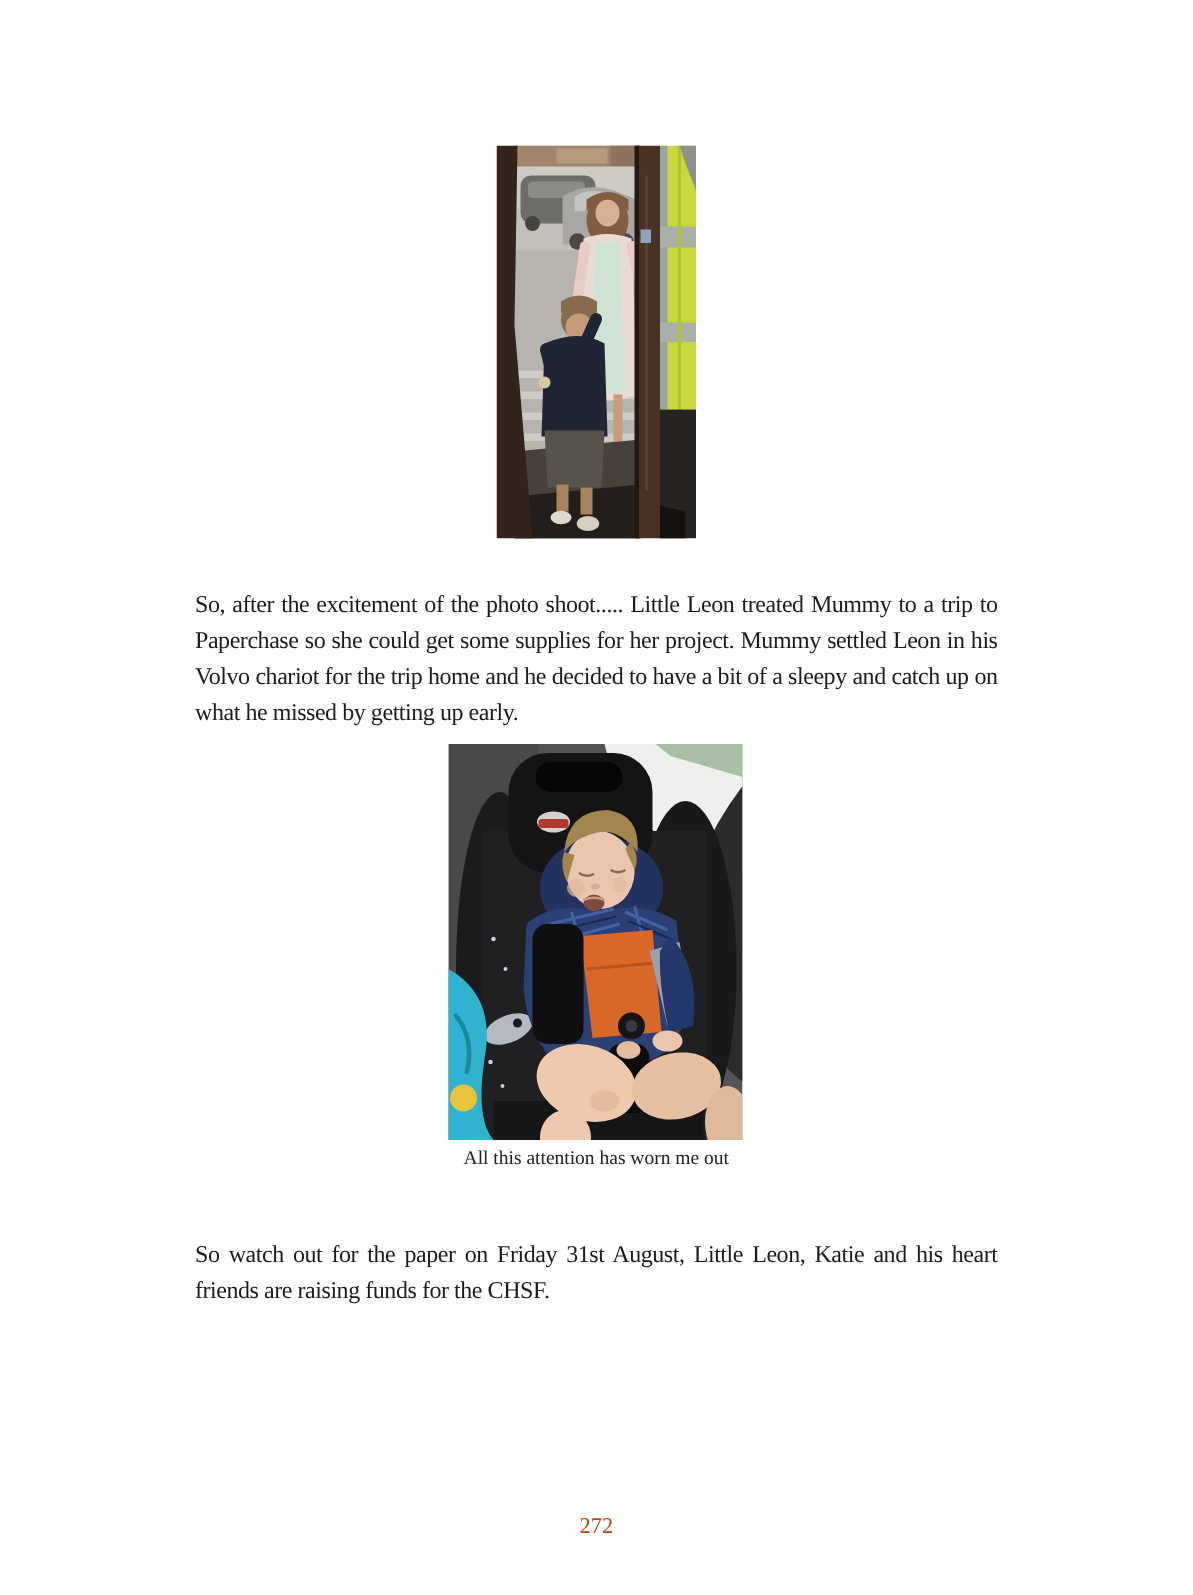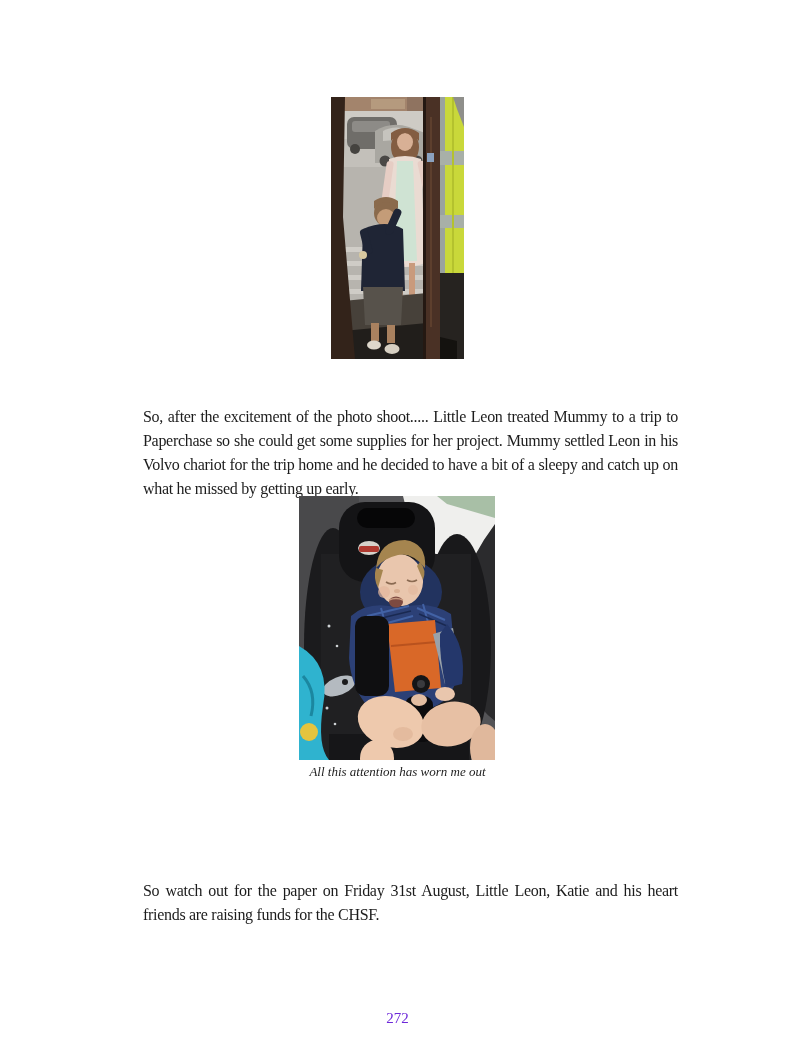--- a/index.html
+++ b/index.html
@@ -13,46 +13,45 @@
     overflow: hidden;
   }
   .photo { position: absolute; margin: 0; padding: 0; }
   .photo svg { display: block; width: 100%; height: 100%; }
   #photo1 { left: 331px; top: 97px;  width: 133px; height: 262px; }
   #photo2 { left: 299px; top: 496px; width: 196px; height: 264px; }
   .para {
     position: absolute;
     left: 130px;
     width: 535px;
-    margin: 13px;
+    margin: 0;
     font-size: 16px;
     line-height: 24px;
     letter-spacing: -0.3px;
     text-align: justify;
     font-family: Liberation Serif, serif;
   }
   #para1 { top: 392px; }
-  #para2 { top: 866px; }
+  #para2 { top: 825px; }
   .caption {
     position: absolute;
     left: 0; top: 764px;
     width: 795px;
     text-align: center;
-    font-style: italic;
     font-size: 13px;
     line-height: 16px;
     color: #222222;
   }
   .pagenum {
     position: absolute;
     left: 0; top: 1010px;
     width: 795px;
     text-align: center;
     font-size: 15px;
-    color: #6d28d9;
+    color: #c2410c;
   }
 </style>
 </head>
 <body>
 
 <div class="page">
 
   <figure class="photo" id="photo1" role="img" aria-label="Two young children standing in a shop doorway">
     <svg viewBox="0 0 133 262" preserveAspectRatio="none">
 

